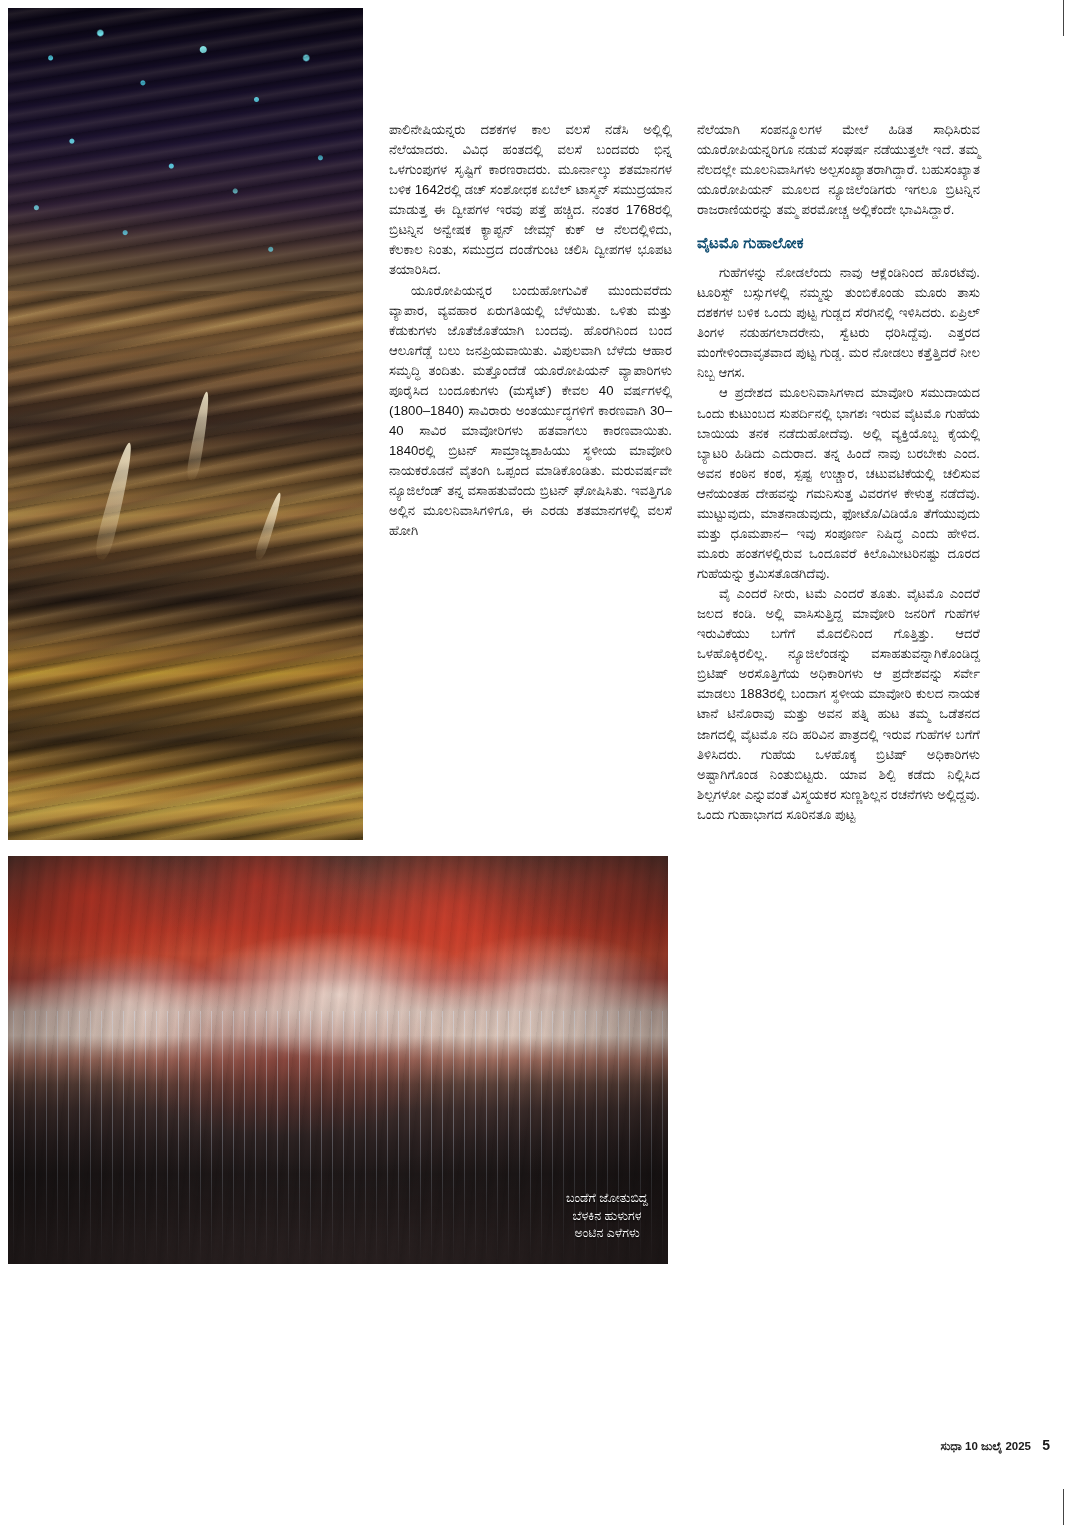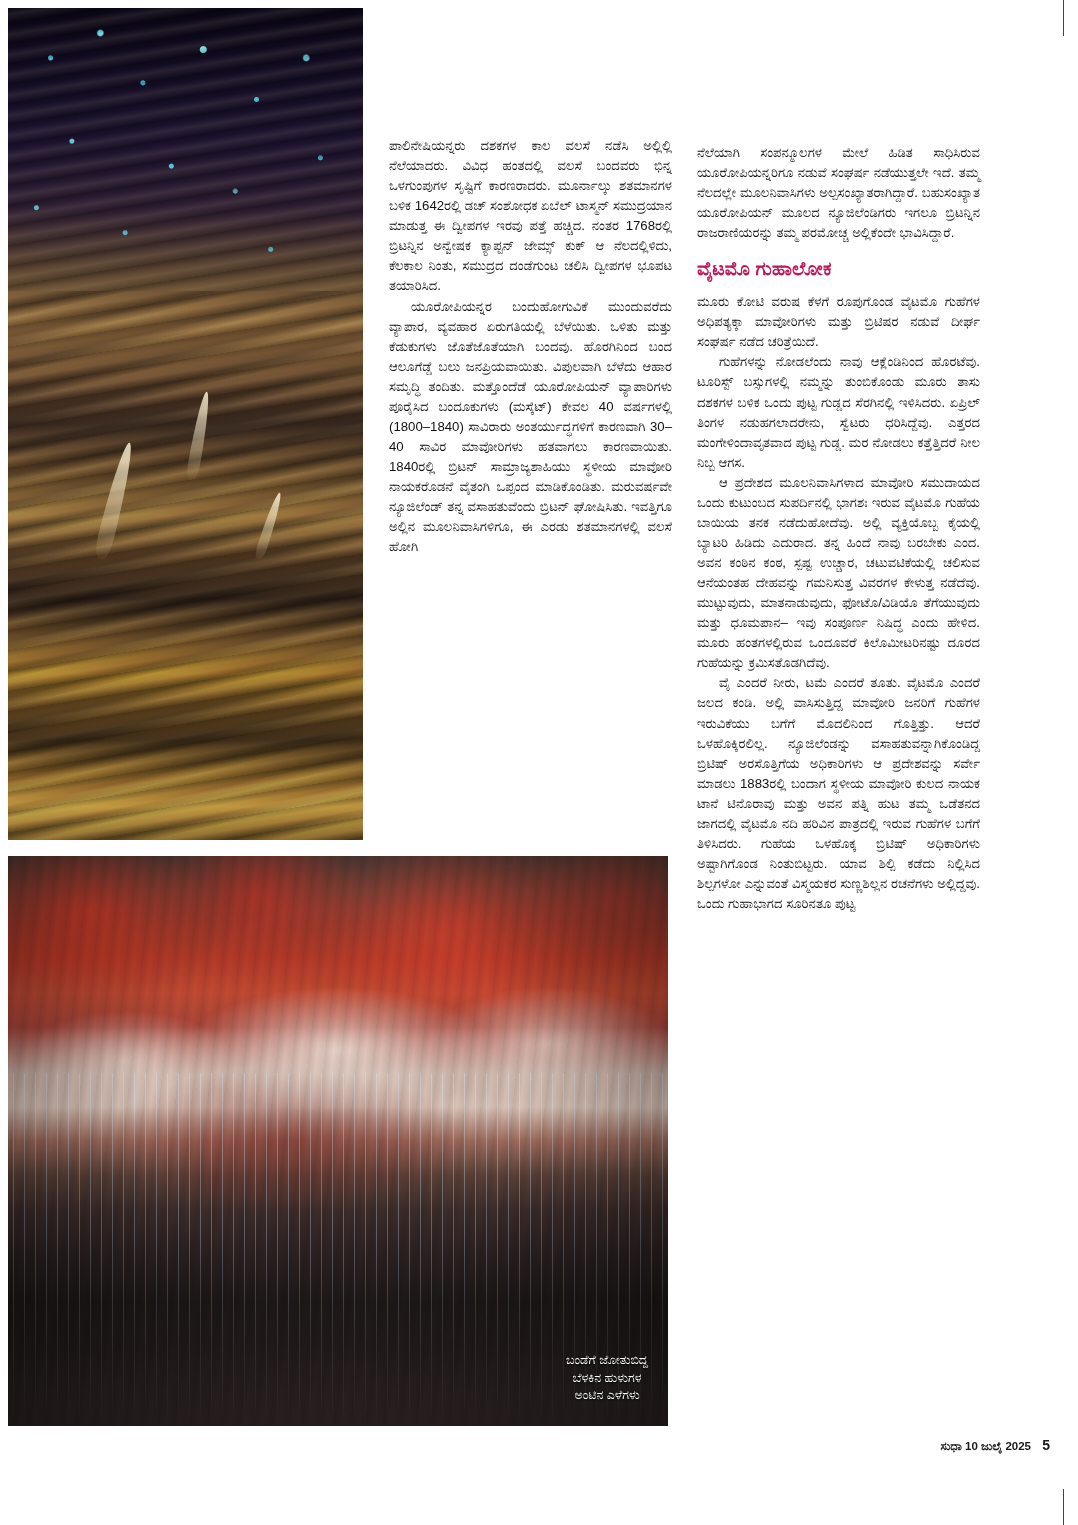--- a/index.html
+++ b/index.html
@@ -97,21 +97,21 @@
     position: absolute;
     background: linear-gradient(180deg, rgba(255,245,215,0.85), rgba(160,120,60,0.1));
     border-radius: 50% 50% 40% 40%/80% 80% 20% 20%;
   }
 
   
   #photo-bottom {
     left: 8px;
     top: 856px;
     width: 660px;
-    height: 570px;
+    height: 408px;
     background:
       linear-gradient(180deg,
         #4a3a35 0%,
         #6a4038 6%,
         #8e3a2e 12%,
         #b33a28 18%,
         #c24a33 24%,
         #a9453a 30%,
         #c9b0a6 38%,
         #d8c2b6 44%,
@@ -176,42 +176,42 @@
     line-height: 1.38;
     text-align: center;
     text-shadow: 0 1px 2px rgba(0,0,0,0.85);
     font-family: "Liberation Sans", sans-serif;
     white-space: pre-line;
   }
 
   
   .col {
     position: absolute;
-    top: 136px;
+    top: 120px;
     width: 283px;
     font-size: 13.2px;
     line-height: 1.52;
     color: #111111;
     text-align: justify;
     text-justify: inter-word;
     font-family: "Liberation Sans", sans-serif;
   }
   #col-left  { left: 389px; }
-  #col-right { left: 697px; margin-top: 7px; }
+  #col-right { left: 697px; }
   .col p {
     margin: 0 0 0 0;
     text-indent: 22px;
   }
   .col p.noindent { text-indent: 0; }
 
   .section-head {
     margin: 12px 0 8px 0;
-    font-size: 19px;
+    font-size: 15px;
     font-weight: bold;
-    color: #be185d;
+    color: #0c4a6e;
     letter-spacing: 0.2px;
   }
 
   
   .footer {
     position: absolute;
     right: 28px;
     bottom: 72px;
     font-size: 11.5px;
     color: #1a1a1a;
@@ -257,21 +257,20 @@
   </div>
 
   <div class="col" id="col-left">
     <p class="noindent">ಪಾಲಿನೇಷಿಯನ್ನರು ದಶಕಗಳ ಕಾಲ ವಲಸೆ ನಡೆಸಿ ಅಲ್ಲಿಲ್ಲಿ ನೆಲೆಯಾದರು. ವಿವಿಧ ಹಂತದಲ್ಲಿ ವಲಸೆ ಬಂದವರು ಭಿನ್ನ ಒಳಗುಂಪುಗಳ ಸೃಷ್ಟಿಗೆ ಕಾರಣರಾದರು. ಮೂರ್ನಾಲ್ಕು ಶತಮಾನಗಳ ಬಳಿಕ 1642ರಲ್ಲಿ ಡಚ್ ಸಂಶೋಧಕ ಏಬೆಲ್ ಟಾಸ್ಮನ್ ಸಮುದ್ರಯಾನ ಮಾಡುತ್ತ ಈ ದ್ವೀಪಗಳ ಇರವು ಪತ್ತೆ ಹಚ್ಚಿದ. ನಂತರ 1768ರಲ್ಲಿ ಬ್ರಿಟನ್ನಿನ ಅನ್ವೇಷಕ ಕ್ಯಾಪ್ಟನ್ ಜೇಮ್ಸ್ ಕುಕ್ ಆ ನೆಲದಲ್ಲಿಳಿದು, ಕೆಲಕಾಲ ನಿಂತು, ಸಮುದ್ರದ ದಂಡೆಗುಂಟ ಚಲಿಸಿ ದ್ವೀಪಗಳ ಭೂಪಟ ತಯಾರಿಸಿದ.</p>
     <p>ಯೂರೋಪಿಯನ್ನರ ಬಂದುಹೋಗುವಿಕೆ ಮುಂದುವರೆದು ವ್ಯಾಪಾರ, ವ್ಯವಹಾರ ಏರುಗತಿಯಲ್ಲಿ ಬೆಳೆಯಿತು. ಒಳಿತು ಮತ್ತು ಕೆಡುಕುಗಳು ಜೊತೆಜೊತೆಯಾಗಿ ಬಂದವು. ಹೊರಗಿನಿಂದ ಬಂದ ಆಲೂಗೆಡ್ಡೆ ಬಲು ಜನಪ್ರಿಯವಾಯಿತು. ವಿಪುಲವಾಗಿ ಬೆಳೆದು ಆಹಾರ ಸಮೃದ್ಧಿ ತಂದಿತು. ಮತ್ತೊಂದೆಡೆ ಯೂರೋಪಿಯನ್ ವ್ಯಾಪಾರಿಗಳು ಪೂರೈಸಿದ ಬಂದೂಕುಗಳು (ಮಸ್ಕೆಟ್) ಕೇವಲ 40 ವರ್ಷಗಳಲ್ಲಿ (1800–1840) ಸಾವಿರಾರು ಅಂತರ್ಯುದ್ಧಗಳಿಗೆ ಕಾರಣವಾಗಿ 30–40 ಸಾವಿರ ಮಾವೋರಿಗಳು ಹತವಾಗಲು ಕಾರಣವಾಯಿತು. 1840ರಲ್ಲಿ ಬ್ರಿಟನ್ ಸಾಮ್ರಾಜ್ಯಶಾಹಿಯು ಸ್ಥಳೀಯ ಮಾವೋರಿ ನಾಯಕರೊಡನೆ ವೈತಂಗಿ ಒಪ್ಪಂದ ಮಾಡಿಕೊಂಡಿತು. ಮರುವರ್ಷವೇ ನ್ಯೂಜಿಲೆಂಡ್ ತನ್ನ ವಸಾಹತುವೆಂದು ಬ್ರಿಟನ್ ಘೋಷಿಸಿತು. ಇವತ್ತಿಗೂ ಅಲ್ಲಿನ ಮೂಲನಿವಾಸಿಗಳಿಗೂ, ಈ ಎರಡು ಶತಮಾನಗಳಲ್ಲಿ ವಲಸೆ ಹೋಗಿ</p>
   </div>
 
   <div class="col" id="col-right">
     <p class="noindent">ನೆಲೆಯಾಗಿ ಸಂಪನ್ಮೂಲಗಳ ಮೇಲೆ ಹಿಡಿತ ಸಾಧಿಸಿರುವ ಯೂರೋಪಿಯನ್ನರಿಗೂ ನಡುವೆ ಸಂಘರ್ಷ ನಡೆಯುತ್ತಲೇ ಇದೆ. ತಮ್ಮ ನೆಲದಲ್ಲೇ ಮೂಲನಿವಾಸಿಗಳು ಅಲ್ಪಸಂಖ್ಯಾತರಾಗಿದ್ದಾರೆ. ಬಹುಸಂಖ್ಯಾತ ಯೂರೋಪಿಯನ್ ಮೂಲದ ನ್ಯೂಜಿಲೆಂಡಿಗರು ಇಗಲೂ ಬ್ರಿಟನ್ನಿನ ರಾಜರಾಣಿಯರನ್ನು ತಮ್ಮ ಪರಮೋಚ್ಚ ಅಲ್ಲಿಕೆಂದೇ ಭಾವಿಸಿದ್ದಾರೆ.</p>
     <h2 class="section-head">ವೈಟಮೊ ಗುಹಾಲೋಕ</h2>
-    <p class="noindent">ಮೂರು ಕೋಟಿ ವರುಷ ಕೆಳಗೆ ರೂಪುಗೊಂಡ ವೈಟಮೊ ಗುಹೆಗಳ ಅಧಿಪತ್ಯಕ್ಕಾ ಮಾವೋರಿಗಳು ಮತ್ತು ಬ್ರಿಟಿಷರ ನಡುವೆ ದೀರ್ಘ ಸಂಘರ್ಷ ನಡೆದ ಚರಿತ್ರೆಯಿದೆ.</p>
     <p>ಗುಹೆಗಳನ್ನು ನೋಡಲೆಂದು ನಾವು ಆಕ್ಲೆಂಡಿನಿಂದ ಹೊರಟೆವು. ಟೂರಿಸ್ಟ್ ಬಸ್ಸುಗಳಲ್ಲಿ ನಮ್ಮನ್ನು ತುಂಬಿಕೊಂಡು ಮೂರು ತಾಸು ದಶಕಗಳ ಬಳಿಕ ಒಂದು ಪುಟ್ಟ ಗುಡ್ಡದ ಸೆರಗಿನಲ್ಲಿ ಇಳಿಸಿದರು. ಏಪ್ರಿಲ್ ತಿಂಗಳ ನಡುಹಗಲಾದರೇನು, ಸ್ವೆಟರು ಧರಿಸಿದ್ದೆವು. ಎತ್ತರದ ಮಂಗೇಳಿಂದಾವೃತವಾದ ಪುಟ್ಟ ಗುಡ್ಡ. ಮರ ನೋಡಲು ಕತ್ತೆತ್ತಿದರೆ ನೀಲ ನಿಬ್ಬ ಆಗಸ.</p>
     <p>ಆ ಪ್ರದೇಶದ ಮೂಲನಿವಾಸಿಗಳಾದ ಮಾವೋರಿ ಸಮುದಾಯದ ಒಂದು ಕುಟುಂಬದ ಸುಪರ್ದಿನಲ್ಲಿ ಭಾಗಶಃ ಇರುವ ವೈಟಮೊ ಗುಹೆಯ ಬಾಯಿಯ ತನಕ ನಡೆದುಹೋದೆವು. ಅಲ್ಲಿ ವ್ಯಕ್ತಿಯೊಬ್ಬ ಕೈಯಲ್ಲಿ ಬ್ಯಾಟರಿ ಹಿಡಿದು ಎದುರಾದ. ತನ್ನ ಹಿಂದೆ ನಾವು ಬರಬೇಕು ಎಂದ. ಅವನ ಕಂಠಿನ ಕಂಠ, ಸ್ಪಷ್ಟ ಉಚ್ಚಾರ, ಚಟುವಟಿಕೆಯಲ್ಲಿ ಚಲಿಸುವ ಆನೆಯಂತಹ ದೇಹವನ್ನು ಗಮನಿಸುತ್ತ ವಿವರಗಳ ಕೇಳುತ್ತ ನಡೆದೆವು. ಮುಟ್ಟುವುದು, ಮಾತನಾಡುವುದು, ಫೋಟೊ/ವಿಡಿಯೊ ತೆಗೆಯುವುದು ಮತ್ತು ಧೂಮಪಾನ– ಇವು ಸಂಪೂರ್ಣ ನಿಷಿದ್ಧ ಎಂದು ಹೇಳಿದ. ಮೂರು ಹಂತಗಳಲ್ಲಿರುವ ಒಂದೂವರೆ ಕಿಲೊಮೀಟರಿನಷ್ಟು ದೂರದ ಗುಹೆಯನ್ನು ಕ್ರಮಿಸತೊಡಗಿದೆವು.</p>
     <p>ವೈ ಎಂದರೆ ನೀರು, ಟಮೆ ಎಂದರೆ ತೂತು. ವೈಟಮೊ ಎಂದರೆ ಜಲದ ಕಂಡಿ. ಅಲ್ಲಿ ವಾಸಿಸುತ್ತಿದ್ದ ಮಾವೋರಿ ಜನರಿಗೆ ಗುಹೆಗಳ ಇರುವಿಕೆಯು ಬಗೆಗೆ ಮೊದಲಿನಿಂದ ಗೊತ್ತಿತ್ತು. ಆದರೆ ಒಳಹೊಕ್ಕಿರಲಿಲ್ಲ. ನ್ಯೂಜಿಲೆಂಡನ್ನು ವಸಾಹತುವನ್ನಾಗಿಕೊಂಡಿದ್ದ ಬ್ರಿಟಿಷ್ ಅರಸೊತ್ತಿಗೆಯ ಅಧಿಕಾರಿಗಳು ಆ ಪ್ರದೇಶವನ್ನು ಸರ್ವೇ ಮಾಡಲು 1883ರಲ್ಲಿ ಬಂದಾಗ ಸ್ಥಳೀಯ ಮಾವೋರಿ ಕುಲದ ನಾಯಕ ಟಾನೆ ಟಿನೊರಾವು ಮತ್ತು ಅವನ ಪತ್ನಿ ಹುಟ ತಮ್ಮ ಒಡೆತನದ ಜಾಗದಲ್ಲಿ ವೈಟಮೊ ನದಿ ಹರಿವಿನ ಪಾತ್ರದಲ್ಲಿ ಇರುವ ಗುಹೆಗಳ ಬಗೆಗೆ ತಿಳಿಸಿದರು. ಗುಹೆಯ ಒಳಹೊಕ್ಕ ಬ್ರಿಟಿಷ್ ಅಧಿಕಾರಿಗಳು ಅಷ್ಟಾಗಿಗೊಂಡ ನಿಂತುಬಿಟ್ಟರು. ಯಾವ ಶಿಲ್ಪಿ ಕಡೆದು ನಿಲ್ಲಿಸಿದ ಶಿಲ್ಪಗಳೋ ಎನ್ನುವಂತೆ ವಿಸ್ಮಯಕರ ಸುಣ್ಣಶಿಲ್ಲನ ರಚನೆಗಳು ಅಲ್ಲಿದ್ದವು. ಒಂದು ಗುಹಾಭಾಗದ ಸೂರಿನತೂ ಪುಟ್ಟ</p>
   </div>
 
   <div class="footer">
     <span class="mag">ಸುಧಾ 10 ಜುಲೈ 2025</span>
     <span class="pageno">5</span>
   </div>
 

